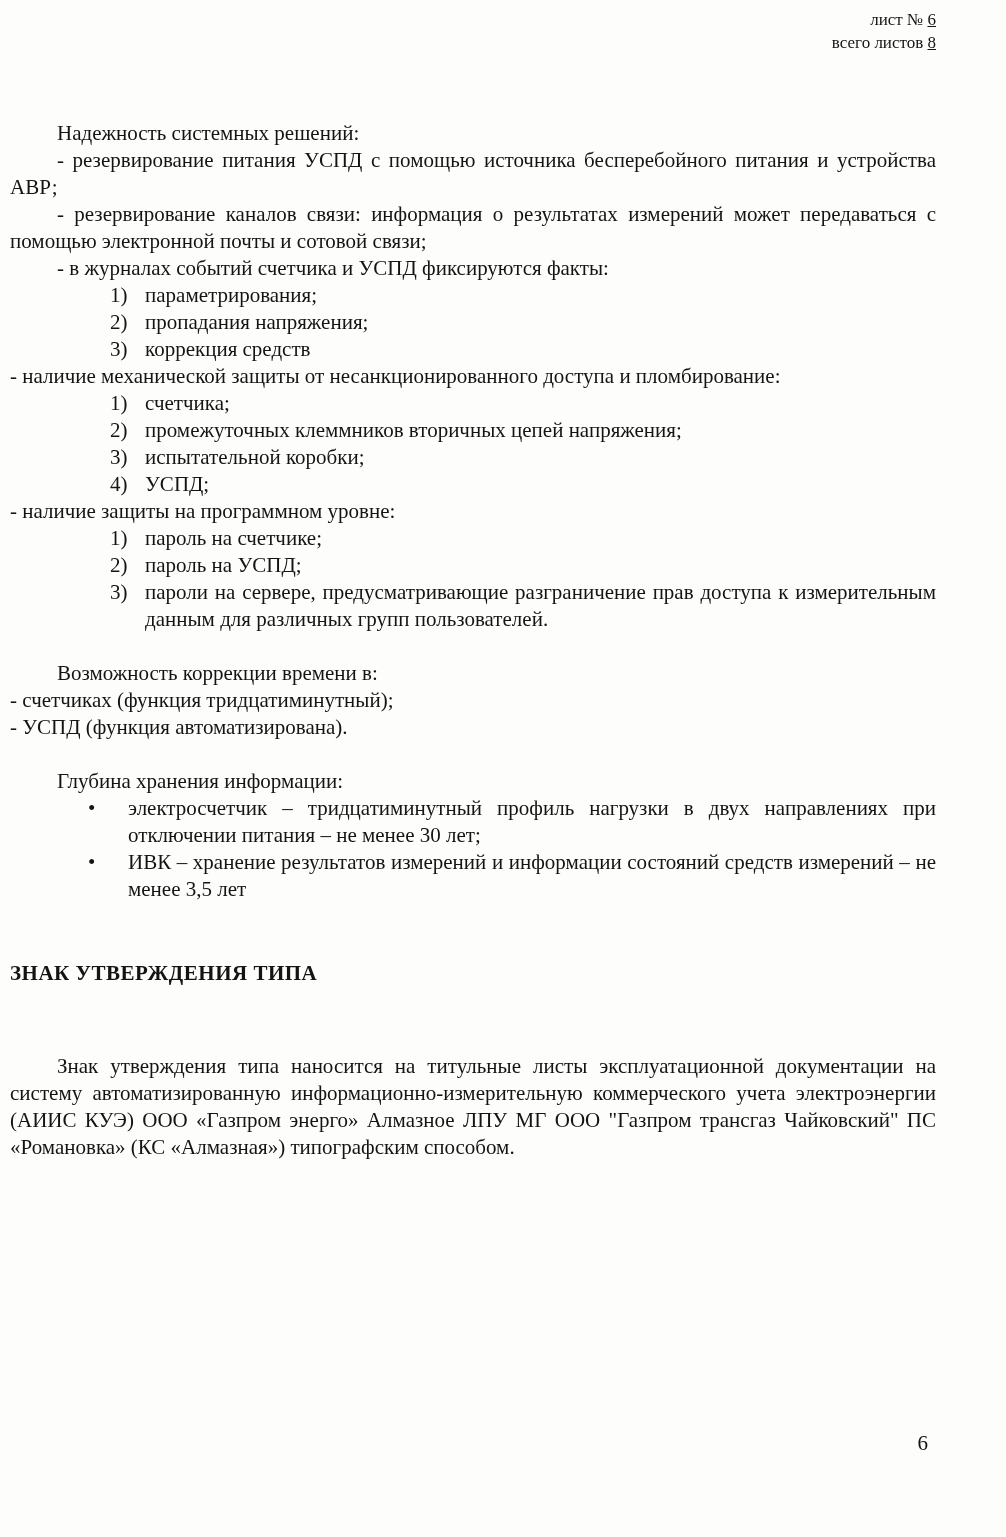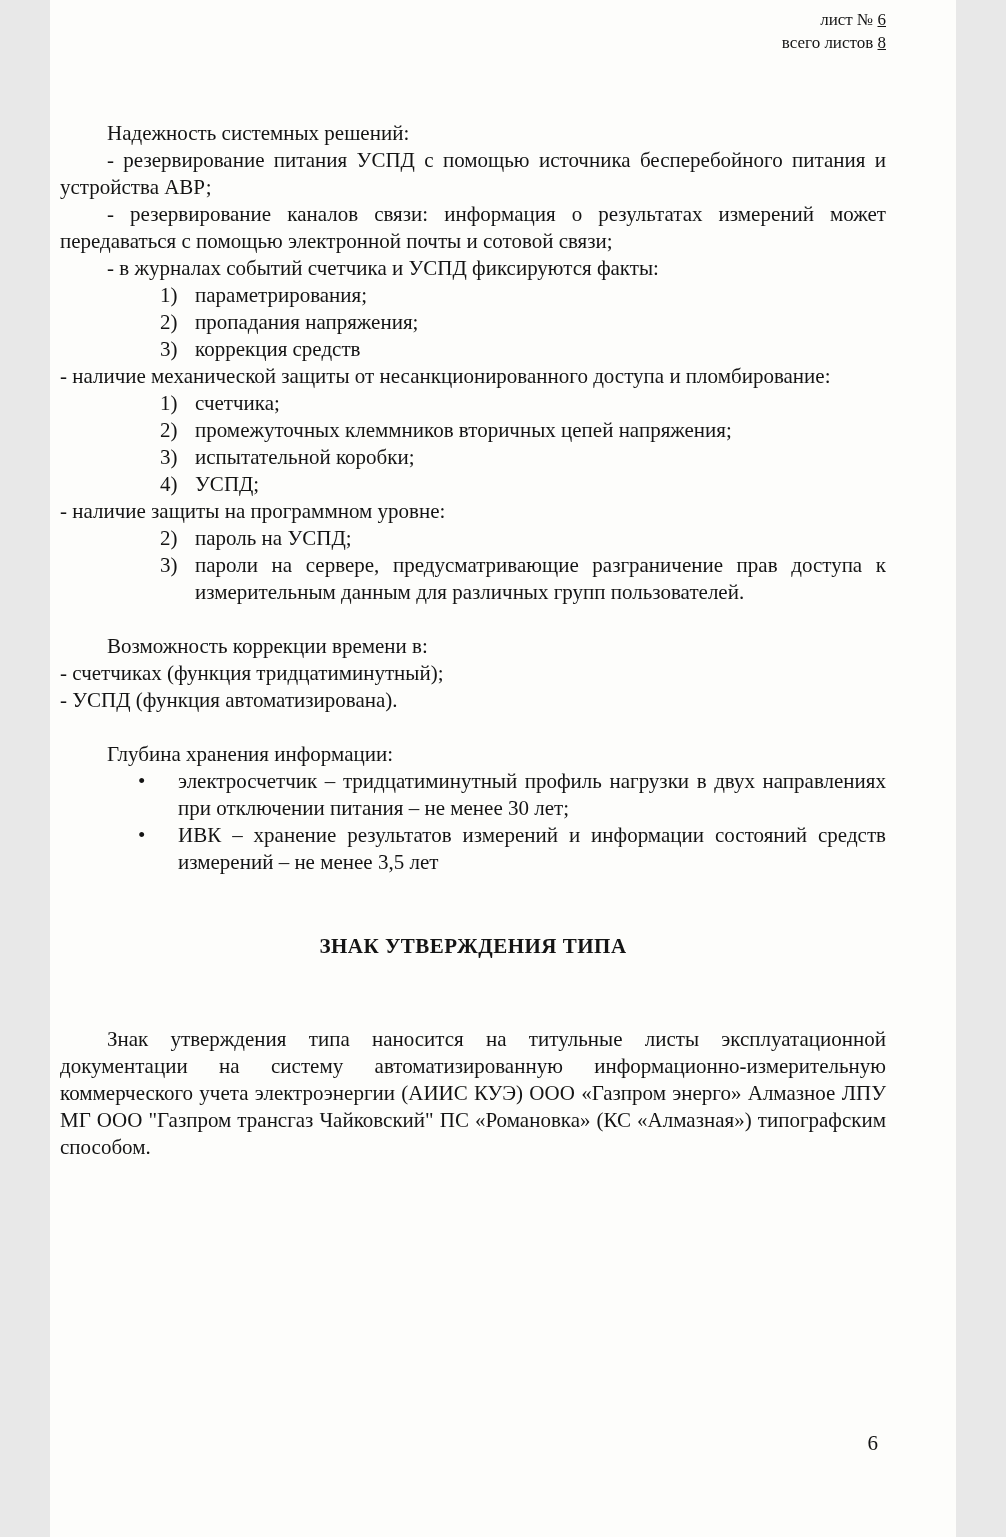--- a/index.html
+++ b/index.html
@@ -1,18 +1,18 @@
 <!DOCTYPE html>
 <html><head>
 <meta charset="utf-8">
 <style>
   html,body { margin:0; padding:0; background:#e8e8e8; }
   .page {
     position:relative;
-    width:906px; height:1537px;
+    width:1006px; height:1537px;
     margin:0 auto;
     background:#fdfdfb;
     color:#141414;
     font-family:"Liberation Serif","DejaVu Serif",serif;
     font-size:21px; line-height:27px;
     box-sizing:border-box;
     padding:8px 70px 0 10px;
     overflow:hidden;
   }
   .sheet-header {
@@ -29,21 +29,21 @@
     margin-left:100px; padding-left:35px; text-indent:-35px;
     text-align:justify;
   }
   .nmark { display:inline-block; width:35px; text-indent:0; }
   .bitem {
     margin-left:78px; padding-left:40px; text-indent:-40px;
     text-align:justify;
   }
   .bmark { display:inline-block; width:40px; text-indent:0; }
   .center-heading {
-    text-align:center; font-weight:bold; text-indent:0;
+    text-align:left; font-weight:bold; text-indent:0;
     margin-top:57px; letter-spacing:0.5px;
   }
   .approval-para { margin-top:66px; }
   .page-number {
     position:absolute; right:78px; top:1430px;
     font-size:21px;
   }
 </style>
 </head>
 <body>
@@ -66,20 +66,21 @@
 
   <p style="text-indent:0;">- наличие механической защиты от несанкционированного доступа и пломбирование:</p>
 
   <div class="nitem"><span class="nmark">1)</span><span>счетчика;</span></div>
   <div class="nitem"><span class="nmark">2)</span><span>промежуточных клеммников вторичных цепей напряжения;</span></div>
   <div class="nitem"><span class="nmark">3)</span><span>испытательной коробки;</span></div>
   <div class="nitem"><span class="nmark">4)</span><span>УСПД;</span></div>
 
   <p style="text-indent:0;">- наличие защиты на программном уровне:</p>
 
+  <div class="nitem"><span class="nmark">1)</span><span>пароль на счетчике;</span></div>
   <div class="nitem"><span class="nmark">2)</span><span>пароль на УСПД;</span></div>
   <div class="nitem"><span class="nmark">3)</span><span>пароли на сервере, предусматривающие разграничение прав доступа к измерительным данным для различных групп пользователей.</span></div>
 
   <p class="gap">Возможность коррекции времени в:</p>
   <p style="text-indent:0;">- счетчиках (функция тридцатиминутный);</p>
   <p style="text-indent:0;">- УСПД (функция автоматизирована).</p>
 
   <p class="gap">Глубина хранения информации:</p>
 
   <div class="bitem"><span class="bmark">•</span><span>электросчетчик – тридцатиминутный профиль нагрузки в двух направлениях при отключении питания – не менее 30 лет;</span></div>

